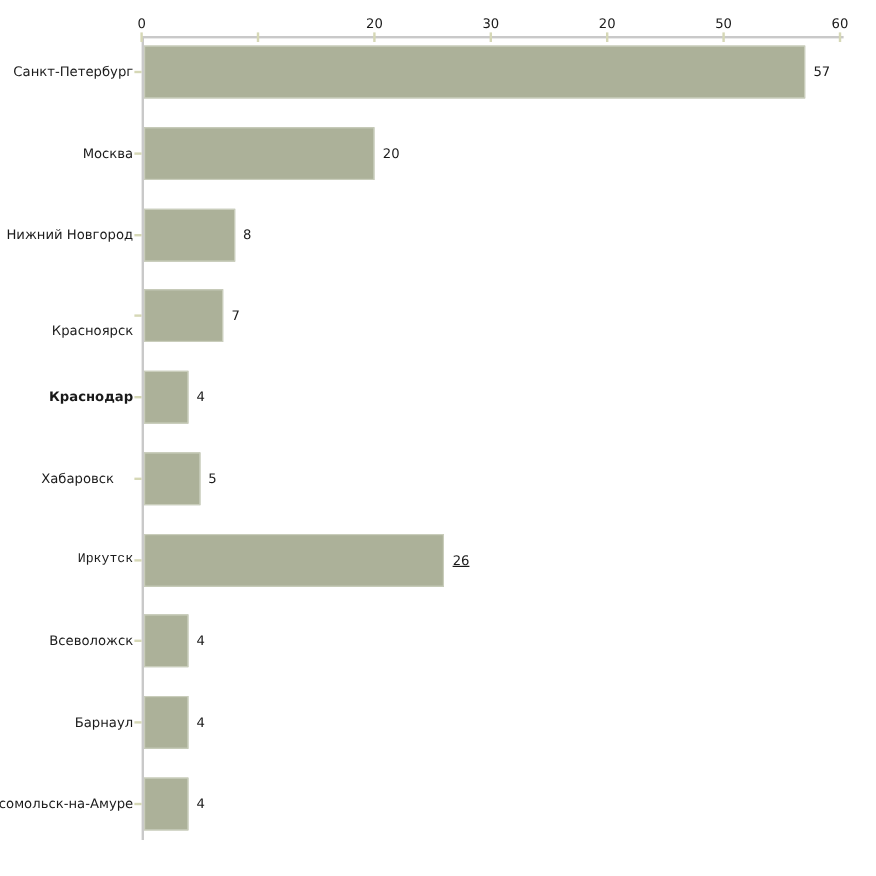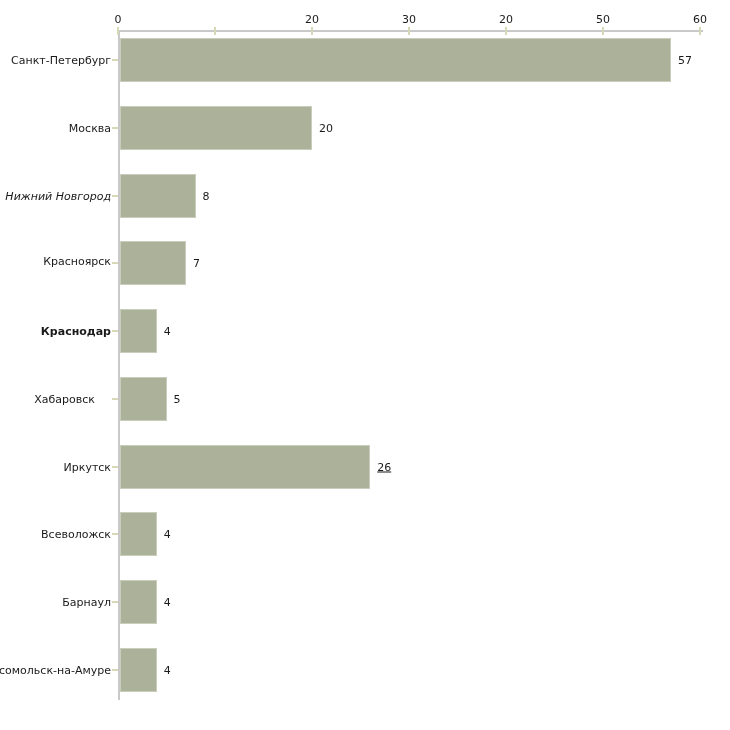--- a/index.html
+++ b/index.html
@@ -63,45 +63,45 @@
         <div class="bar" style="left: 120px; top: 38px; width: 550.9px; height: 44px; background: rgb(172, 177, 153); border: 1px solid rgb(201, 205, 187);"></div>
         <div class="val-label" style="left: 677.9px; top: 60px; color: rgb(26, 26, 26);">57</div>
       </div>
       <div>
         <div class="cat-label" style="right: 619px; top: 127.75px; color: rgb(26, 26, 26);">Москва</div>
         <div class="ytick-mark" style="left: 112px; top: 126.75px; background: rgb(214, 216, 182);"></div>
         <div class="bar" style="left: 120px; top: 105.75px; width: 192px; height: 44px; background: rgb(172, 177, 153); border: 1px solid rgb(201, 205, 187);"></div>
         <div class="val-label" style="left: 319px; top: 127.75px; color: rgb(26, 26, 26);">20</div>
       </div>
       <div>
-        <div class="cat-label" style="right: 619px; top: 195.5px; color: rgb(26, 26, 26); font-style: italic;">Нижний Новгород</div>
+        <div class="cat-label" style="right: 619px; top: 195.5px; color: rgb(26, 26, 26);">Нижний Новгород</div>
         <div class="ytick-mark" style="left: 112px; top: 194.5px; background: rgb(214, 216, 182);"></div>
         <div class="bar" style="left: 120px; top: 173.5px; width: 75.6px; height: 44px; background: rgb(172, 177, 153); border: 1px solid rgb(201, 205, 187);"></div>
         <div class="val-label" style="left: 202.6px; top: 195.5px; color: rgb(26, 26, 26);">8</div>
       </div>
       <div>
-        <div class="cat-label" style="right: 619px; top: 261px; color: rgb(26, 26, 26);">Красноярск</div>
+        <div class="cat-label" style="right: 619px; top: 276px; color: rgb(26, 26, 26);">Красноярск</div>
         <div class="ytick-mark" style="left: 112px; top: 262.25px; background: rgb(214, 216, 182);"></div>
         <div class="bar" style="left: 120px; top: 241.25px; width: 65.9px; height: 44px; background: rgb(172, 177, 153); border: 1px solid rgb(201, 205, 187);"></div>
         <div class="val-label" style="left: 192.9px; top: 263.25px; color: rgb(26, 26, 26);">7</div>
       </div>
       <div>
         <div class="cat-label" style="right: 619px; top: 331px; color: rgb(26, 26, 26); font-weight: bold;">Краснодар</div>
         <div class="ytick-mark" style="left: 112px; top: 330px; background: rgb(214, 216, 182);"></div>
         <div class="bar" style="left: 120px; top: 309px; width: 36.8px; height: 44px; background: rgb(172, 177, 153); border: 1px solid rgb(201, 205, 187);"></div>
         <div class="val-label" style="left: 163.8px; top: 331px; color: rgb(26, 26, 26);">4</div>
       </div>
       <div>
         <div class="cat-label" style="right: 635px; top: 398.75px; color: rgb(26, 26, 26); text-align: right;">Хабаровск</div>
         <div class="ytick-mark" style="left: 112px; top: 397.75px; background: rgb(214, 216, 182);"></div>
         <div class="bar" style="left: 120px; top: 376.75px; width: 46.5px; height: 44px; background: rgb(172, 177, 153); border: 1px solid rgb(201, 205, 187);"></div>
         <div class="val-label" style="left: 173.5px; top: 398.75px; color: rgb(26, 26, 26);">5</div>
       </div>
       <div>
-        <div class="cat-label" style="right: 619px; top: 466.5px; color: rgb(26, 26, 26);">Иркутск</div>
+        <div class="cat-label" style="right: 619px; top: 466.5px; color: rgb(26, 26, 26); font-family: Liberation Mono, monospace;">Иркутск</div>
         <div class="ytick-mark" style="left: 112px; top: 465.5px; background: rgb(214, 216, 182);"></div>
         <div class="bar" style="left: 120px; top: 444.5px; width: 250.2px; height: 44px; background: rgb(172, 177, 153); border: 1px solid rgb(201, 205, 187);"></div>
         <div class="val-label" style="left: 377.2px; top: 466.5px; color: rgb(26, 26, 26); text-decoration: underline;">26</div>
       </div>
       <div>
         <div class="cat-label" style="right: 619px; top: 534.25px; color: rgb(26, 26, 26);">Всеволожск</div>
         <div class="ytick-mark" style="left: 112px; top: 533.25px; background: rgb(214, 216, 182);"></div>
         <div class="bar" style="left: 120px; top: 512.25px; width: 36.8px; height: 44px; background: rgb(172, 177, 153); border: 1px solid rgb(201, 205, 187);"></div>
         <div class="val-label" style="left: 163.8px; top: 534.25px; color: rgb(26, 26, 26);">4</div>
       </div>

